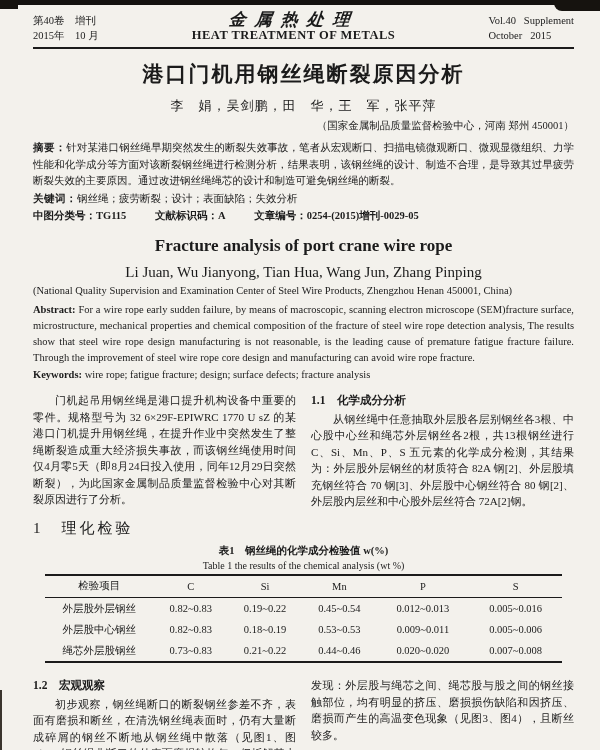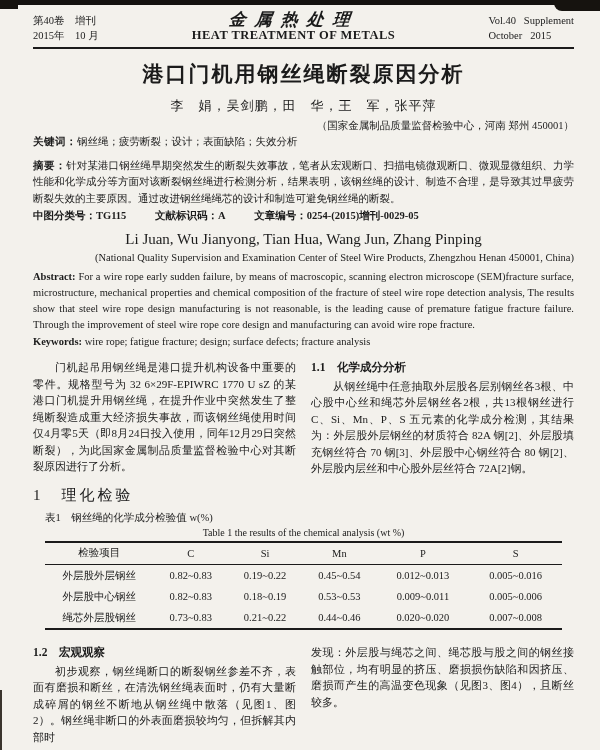--- a/index.html
+++ b/index.html
@@ -30,34 +30,34 @@
   .authors-cn{text-align:center;font-size:13px;margin-top:9px;letter-spacing:1px;}
   .affil-cn{text-align:right;font-size:10.5px;margin-top:4px;}
 
   .meta{font-size:10.5px;line-height:16.5px;margin-top:7px;text-align:justify;}
   .meta b{letter-spacing:.5px;}
   .clc-line{font-size:10.5px;margin-top:2px;}
   .clc-line span{margin-right:26px;}
 
   .title-en{text-align:center;font-size:17px;font-weight:bold;margin-top:13px;font-family:"Liberation Serif",serif;}
   .authors-en{text-align:center;font-size:15px;margin-top:8px;}
-  .affil-en{text-align:right;font-size:10.5px;margin-top:4px;}
+  .affil-en{text-align:left;font-size:10.5px;margin-top:4px;}
   .abstract-en{font-size:10.5px;line-height:16px;margin-top:6px;text-align:justify;}
   .kw-en{font-size:10.5px;margin-top:3px;}
 
   
   .cols{display:flex;gap:15px;margin-top:12px;}
   .col{flex:1;min-width:0;font-size:11px;line-height:16.5px;text-align:justify;}
   .para{text-indent:2em;}
   .sec1{font-size:15px;letter-spacing:3px;margin-top:12px;font-weight:400;}
   .subsec{font-weight:bold;font-size:11.5px;margin-bottom:2px;}
 
   
   .tblwrap{margin:8px 12px 0 12px;}
-  .tcap-cn{font-size:10.5px;font-weight:normal;}
+  .tcap-cn{text-align:center;font-size:10.5px;font-weight:bold;}
   .tcap-en{text-align:center;font-size:10px;margin-top:2px;}
   table.chem{width:100%;border-collapse:collapse;margin-top:3px;font-size:10.5px;
     border-top:2px solid #1b1b1b;border-bottom:2px solid #1b1b1b;}
   table.chem th{font-weight:400;border-bottom:1px solid #1b1b1b;padding:3px 0 4px 0;}
   table.chem td{padding:3.5px 0;text-align:center;}
   table.chem td.t-item{text-align:center;}
   table.chem th:first-child{width:21%;}
 </style>
 </head>
 <body>
@@ -77,28 +77,29 @@
         <div class="logo-en">HEAT TREATMENT OF METALS</div>
       </div>
       <div class="jh-right"><span>Vol.40   Supplement</span><br><span>October   2015</span></div>
     </div>
     <hr class="jh-rule">
 
     <div class="title-cn">港口门机用钢丝绳断裂原因分析</div>
     <div class="authors-cn">李　娟，吴剑鹏，田　华，王　军，张平萍</div>
     <div class="affil-cn">（国家金属制品质量监督检验中心，河南 郑州 450001）</div>
 
+    <div class="meta"><b>摘要：</b><span>针对某港口钢丝绳早期突然发生的断裂失效事故，笔者从宏观断口、扫描电镜微观断口、微观显微组织、力学性能和化学成分等方面对该断裂钢丝绳进行检测分析，结果表明，该钢丝绳的设计、制造不合理，是导致其过早疲劳断裂失效的主要原因。通过改进钢丝绳绳芯的设计和制造可避免钢丝绳的断裂。</span></div>
     <div class="meta" style="margin-top:1px;"><b>关键词：</b><span>钢丝绳；疲劳断裂；设计；表面缺陷；失效分析</span></div>
-    <div class="meta"><b>摘要：</b><span>针对某港口钢丝绳早期突然发生的断裂失效事故，笔者从宏观断口、扫描电镜微观断口、微观显微组织、力学性能和化学成分等方面对该断裂钢丝绳进行检测分析，结果表明，该钢丝绳的设计、制造不合理，是导致其过早疲劳断裂失效的主要原因。通过改进钢丝绳绳芯的设计和制造可避免钢丝绳的断裂。</span></div>
     <div class="clc-line">
       <span><b>中图分类号：TG115</b></span>
       <span><b>文献标识码：A</b></span>
       <span><b>文章编号：0254-(2015)增刊-0029-05</b></span>
     </div>
 
+    <div class="title-en">Fracture analysis of port crane wire rope</div>
     <div class="authors-en">Li Juan,  Wu Jianyong,  Tian Hua,  Wang Jun,  Zhang Pinping</div>
     <div class="affil-en">(National Quality Supervision and Examination Center of Steel Wire Products, Zhengzhou Henan 450001, China)</div>
     <div class="abstract-en"><b>Abstract:</b><span> For a wire rope early sudden failure, by means of macroscopic, scanning electron microscope (SEM)fracture surface, microstructure, mechanical properties and chemical composition of the fracture of steel wire rope detection analysis, The results show that steel wire rope design manufacturing is not reasonable, is the leading cause of premature fatigue fracture failure. Through the improvement of steel wire rope core design and manufacturing can avoid wire rope fracture.</span></div>
     <div class="kw-en"><b>Keywords:</b><span> wire rope; fatigue fracture; design; surface defects; fracture analysis</span></div>
 
     <div class="cols">
       <div class="col">
         <div class="para">门机起吊用钢丝绳是港口提升机构设备中重要的零件。规格型号为 32 6×29F-EPIWRC 1770 U sZ 的某港口门机提升用钢丝绳，在提升作业中突然发生了整绳断裂造成重大经济损失事故，而该钢丝绳使用时间仅4月零5天（即8月24日投入使用，同年12月29日突然断裂），为此国家金属制品质量监督检验中心对其断裂原因进行了分析。</div>
         <div class="sec1">1　理化检验</div>
       </div>

